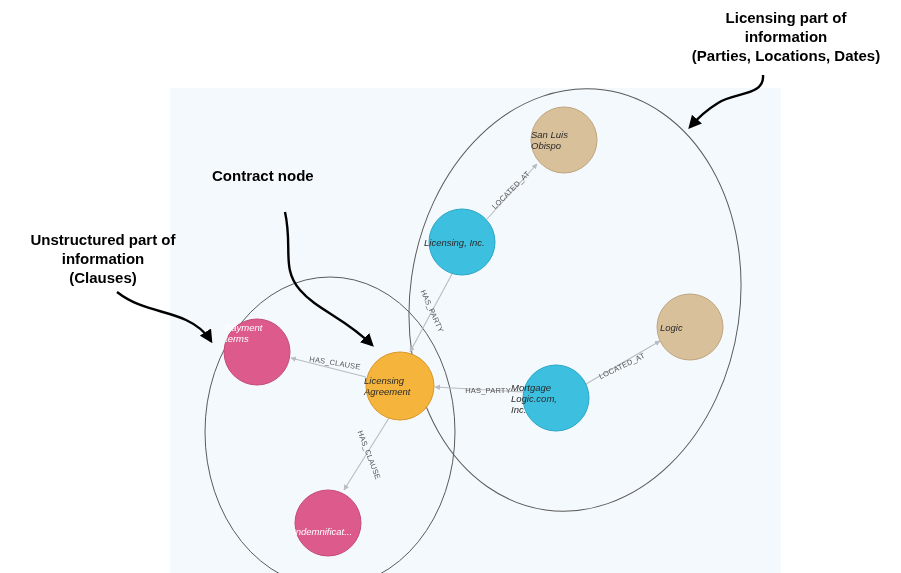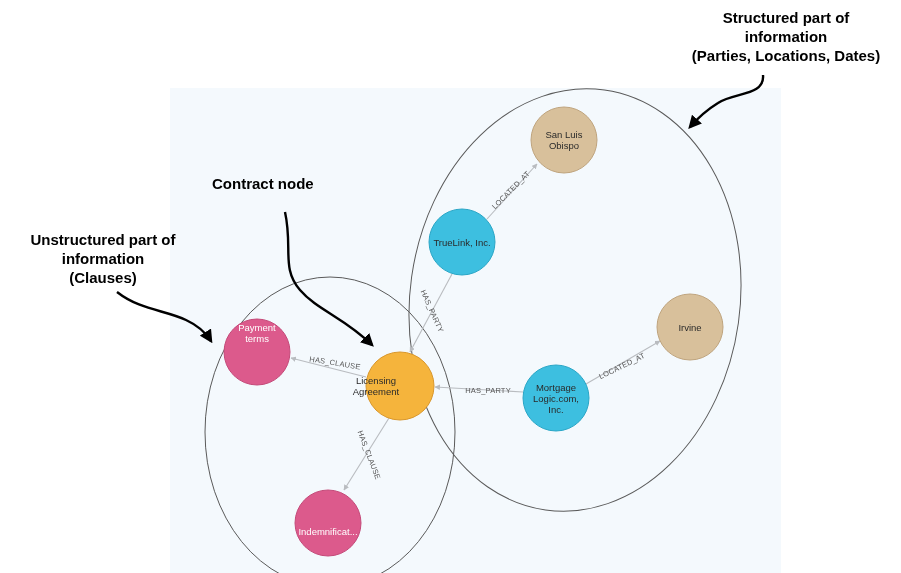--- a/index.html
+++ b/index.html
@@ -39,31 +39,31 @@
   #annot-unstructured {
     left: 0;
     top: 230px;
     width: 206px;
   }
   #annot-contract {
     left: 212px;
     top: 166px;
     width: 140px;
     text-align: left;
-    margin-top: 8px;
   }
   .node-label {
     position: absolute;
-    text-align: center;
+    text-align: left;
     font-family: "Liberation Sans", sans-serif;
     font-size: 9.5px;
     line-height: 11px;
     pointer-events: none;
     white-space: pre-line;
     transform: translate(-50%, -50%);
+    font-style: italic;
   }
   .node-label.dark { color: #2a2a2a; }
   .node-label.light { color: #ffffff; }
   .edge-label {
     position: absolute;
     font-family: "Liberation Sans", sans-serif;
     font-size: 7.5px;
     color: #555555;
     letter-spacing: 0.2px;
     white-space: nowrap;
@@ -111,39 +111,39 @@
     <circle cx="328" cy="523" r="33" fill="#DC5A8C" stroke="#c44a79" stroke-width="1"></circle>
   </g>
 
   <g id="annotation-arrows" fill="none" stroke="#000000" stroke-width="2.4">
     <path d="M 763 75 C 765 96, 735 92, 718 103 C 705 111, 697 119, 690 127" marker-end="url(#annotArrow)"></path>
     <path d="M 117 292 C 140 310, 165 310, 186 320 C 199 326, 206 333, 211 341" marker-end="url(#annotArrow)"></path>
     <path d="M 285 212 C 293 248, 281 268, 300 290 C 317 310, 345 318, 372 345" marker-end="url(#annotArrow)"></path>
   </g>
 </svg>
 
-<div class="node-label dark" style="left:376px; top:386px; width:72px;">Licensing
+<div class="node-label dark" style="left:400px; top:386px; width:72px;">Licensing
 Agreement</div>
-<div class="node-label dark" style="left:462px; top:242px; width:76px;">TrueLink, Inc.</div>
+<div class="node-label dark" style="left:462px; top:242px; width:76px;">Licensing, Inc.</div>
 <div class="node-label dark" style="left:556px; top:398px; width:90px;">Mortgage
 Logic.com,
 Inc.</div>
 <div class="node-label dark" style="left:564px; top:140px; width:66px;">San Luis
 Obispo</div>
-<div class="node-label dark" style="left:690px; top:327px; width:60px;">Irvine</div>
+<div class="node-label dark" style="left:690px; top:327px; width:60px;">Logic</div>
 <div class="node-label light" style="left:257px; top:333px; width:64px;">Payment
 terms</div>
 <div class="node-label light" style="left:328px; top:523px; width:70px;margin-top:8px;">Indemnificat...</div>
 
 <div class="edge-label" style="left:432px; top:311px; transform:translate(-50%,-50%) rotate(66deg);">HAS_PARTY</div>
 <div class="edge-label" style="left:488px; top:390px; transform:translate(-50%,-50%) rotate(0deg);">HAS_PARTY</div>
 <div class="edge-label" style="left:511px; top:190px; transform:translate(-50%,-50%) rotate(-45deg);">LOCATED_AT</div>
 <div class="edge-label" style="left:622px; top:366px; transform:translate(-50%,-50%) rotate(-26deg);">LOCATED_AT</div>
 <div class="edge-label" style="left:335px; top:363px; transform:translate(-50%,-50%) rotate(9deg);">HAS_CLAUSE</div>
 <div class="edge-label" style="left:369px; top:455px; transform:translate(-50%,-50%) rotate(69deg);">HAS_CLAUSE</div>
 
-<div class="annot" id="annot-structured">Structured part of
+<div class="annot" id="annot-structured">Licensing part of
 information
 (Parties, Locations, Dates)</div>
 <div class="annot" id="annot-unstructured">Unstructured part of
 information
 (Clauses)</div>
 <div class="annot" id="annot-contract">Contract node</div>
 
 </body></html>

